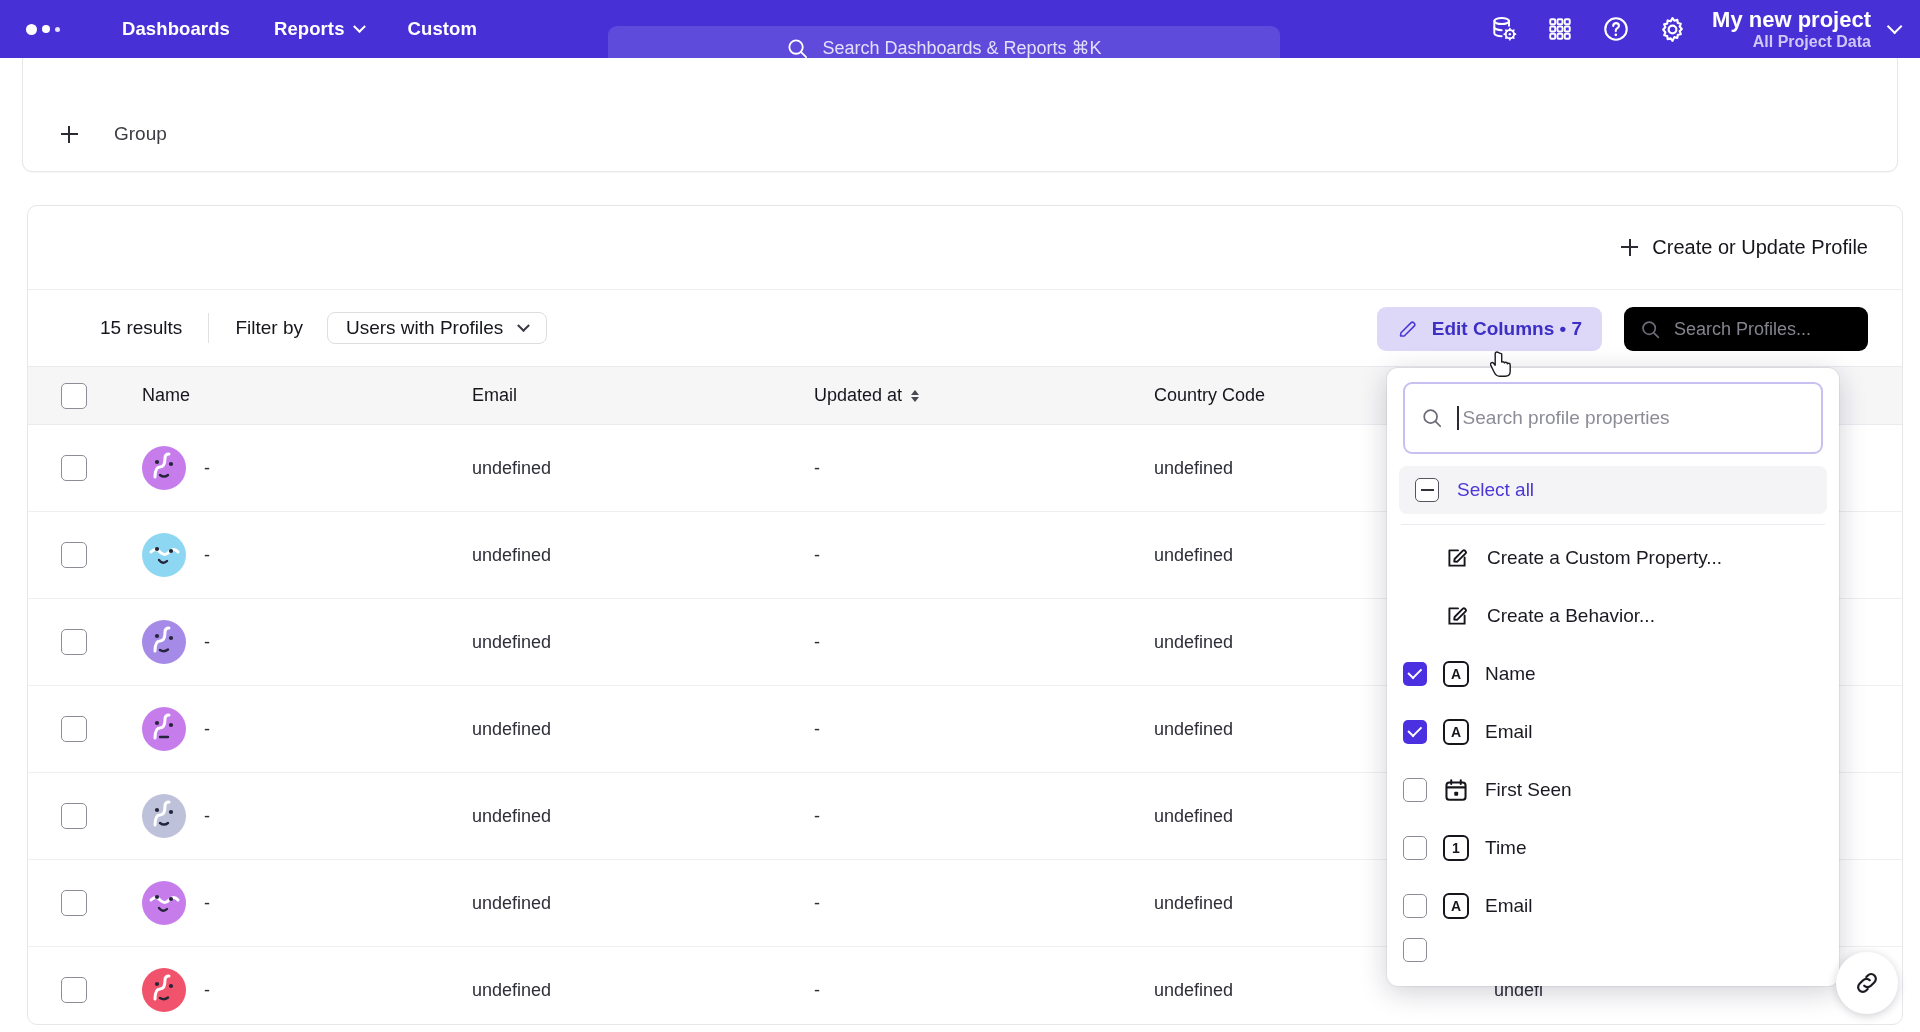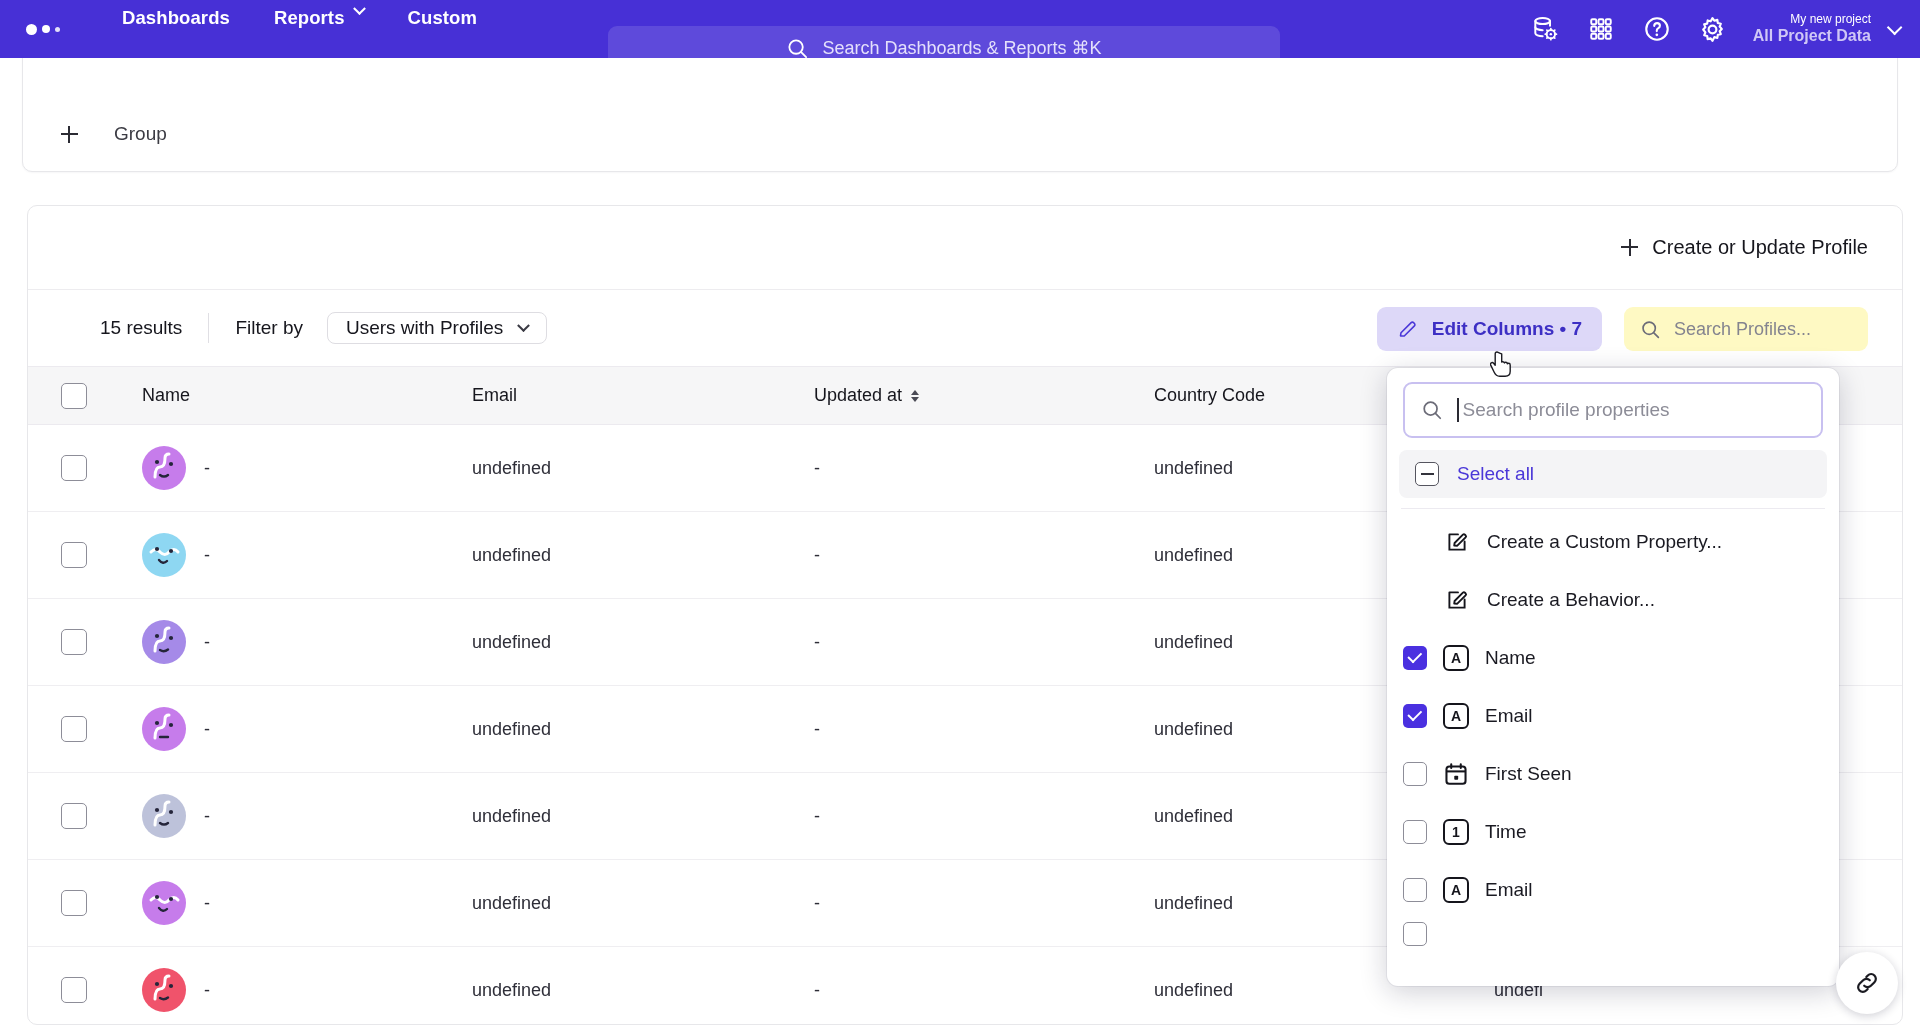--- a/index.html
+++ b/index.html
@@ -25,21 +25,21 @@
     margin-left: 26px; margin-right: 40px;
   }
   .logo-dots i { display: block; border-radius: 50%; background: #fff; }
   .logo-dots i:nth-child(1) { width: 11px; height: 11px; }
   .logo-dots i:nth-child(2) { width: 8px;  height: 8px; }
   .logo-dots i:nth-child(3) { width: 5px;  height: 5px; opacity: .85; }
 
   .nav-link {
     color: #ffffff; font-size: 18.5px; font-weight: 700;
     padding: 0 22px; height: 44px;
-    display: flex; gap: 10px;
+    display: flex; align-items: center; gap: 10px;
     cursor: pointer; letter-spacing: .1px;
   }
   .chev {
     display: inline-block; width: 9px; height: 9px;
     border-right: 2.2px solid #fff; border-bottom: 2.2px solid #fff;
     transform: rotate(45deg) translate(-2px,-2px);
   }
 
   .global-search {
     position: absolute; left: 608px; top: 8px;
@@ -60,21 +60,21 @@
   .nav-icon-btn {
     width: 56px; height: 58px;
     display: flex; align-items: center; justify-content: center;
     cursor: pointer;
   }
   .proj-box {
     display: flex; align-items: center; gap: 16px;
     margin-left: 12px; cursor: pointer;
   }
   .proj-text { text-align: right; line-height: 1.18; }
-  .proj-name { color: #ffffff; font-size: 12px; font-weight: 400; }
+  .proj-name { color: #ffffff; font-size: 22px; font-weight: 700; }
   .proj-sub  { color: #cfc7f6; font-size: 16px; font-weight: 700; }
   .proj-chev {
     width: 11px; height: 11px;
     border-right: 2.4px solid #fff; border-bottom: 2.4px solid #fff;
     transform: rotate(45deg) translateY(-3px);
   }
 
   
   .group-card {
     position: absolute; left: 22px; top: 30px;
@@ -155,21 +155,21 @@
     display: flex; align-items: center; gap: 14px;
     background: #ddd8f8; border-radius: 9px;
     cursor: pointer; position: relative;
   }
   .edit-columns .lbl {
     font-size: 19px; color: #3d2fc4; font-weight: 700;
   }
   .search-profiles {
     width: 244px; height: 44px; padding: 0 16px;
     display: flex; align-items: center; gap: 13px;
-    background: #fef9c3; border-radius: 9px;
+    background: #000000; border-radius: 9px;
     cursor: text;
   }
   .search-profiles .ph { font-size: 18px; color: #84848f; }
 
   
   .tbl { width: 100%; border-collapse: collapse; table-layout: fixed; }
   .tbl thead th {
     background: #f6f6f7;
     height: 58px;
     font-size: 18px; font-weight: 400; color: #16161d;
@@ -220,21 +220,21 @@
     width: 452px; height: 618px;
     background: #ffffff;
     border-radius: 11px;
     box-shadow: 0 6px 28px rgba(20,20,50,.20), 0 0 0 1px rgba(20,20,50,.06);
     z-index: 60;
     display: flex; flex-direction: column;
     overflow: hidden;
   }
   .dd-search-wrap { padding: 14px 16px 8px 16px; }
   .dd-search {
-    height: 56px; border: 2px solid #c8c0f0; border-radius: 9px;
+    height: 72px; border: 2px solid #c8c0f0; border-radius: 9px;
     display: flex; align-items: center; gap: 14px;
     padding: 0 16px; background: #fff;
   }
   .dd-search .ph { font-size: 19px; color: #8c8c97; }
   .caret-bar {
     width: 1.6px; height: 24px; background: #2a2a33;
     margin-right: -10px;
   }
   .dd-selectall {
     margin: 4px 12px 0 12px;

